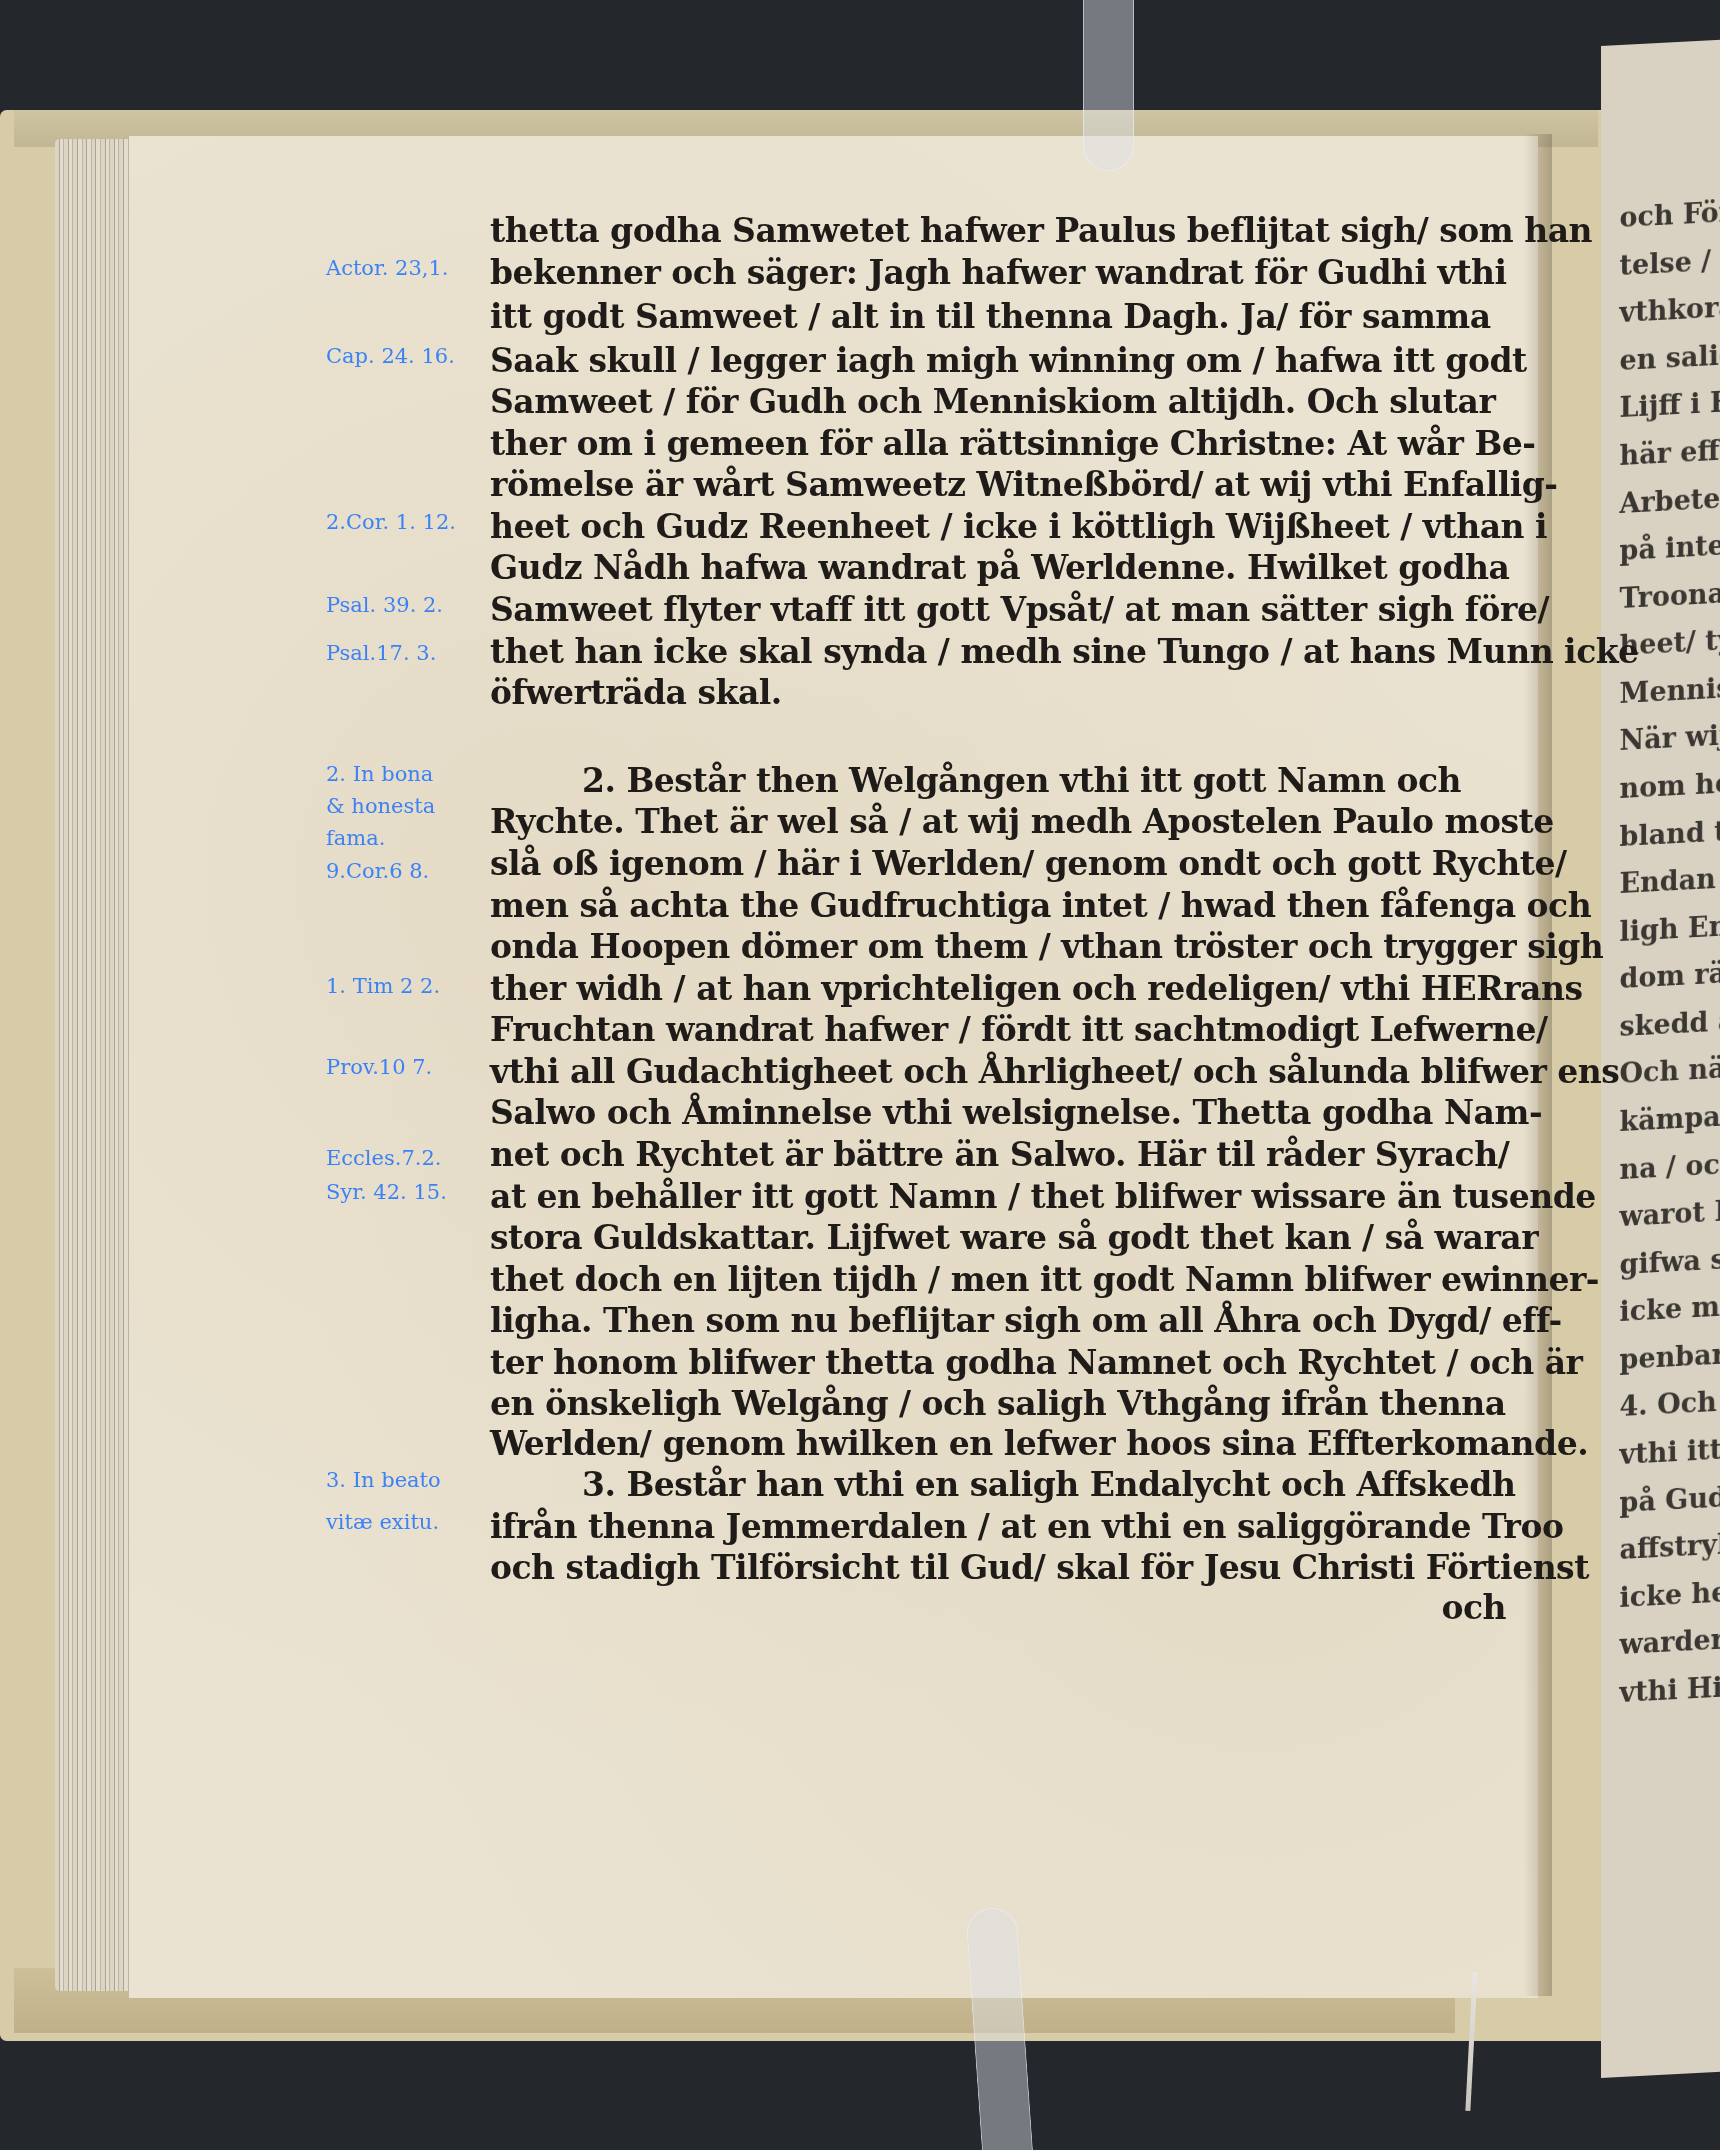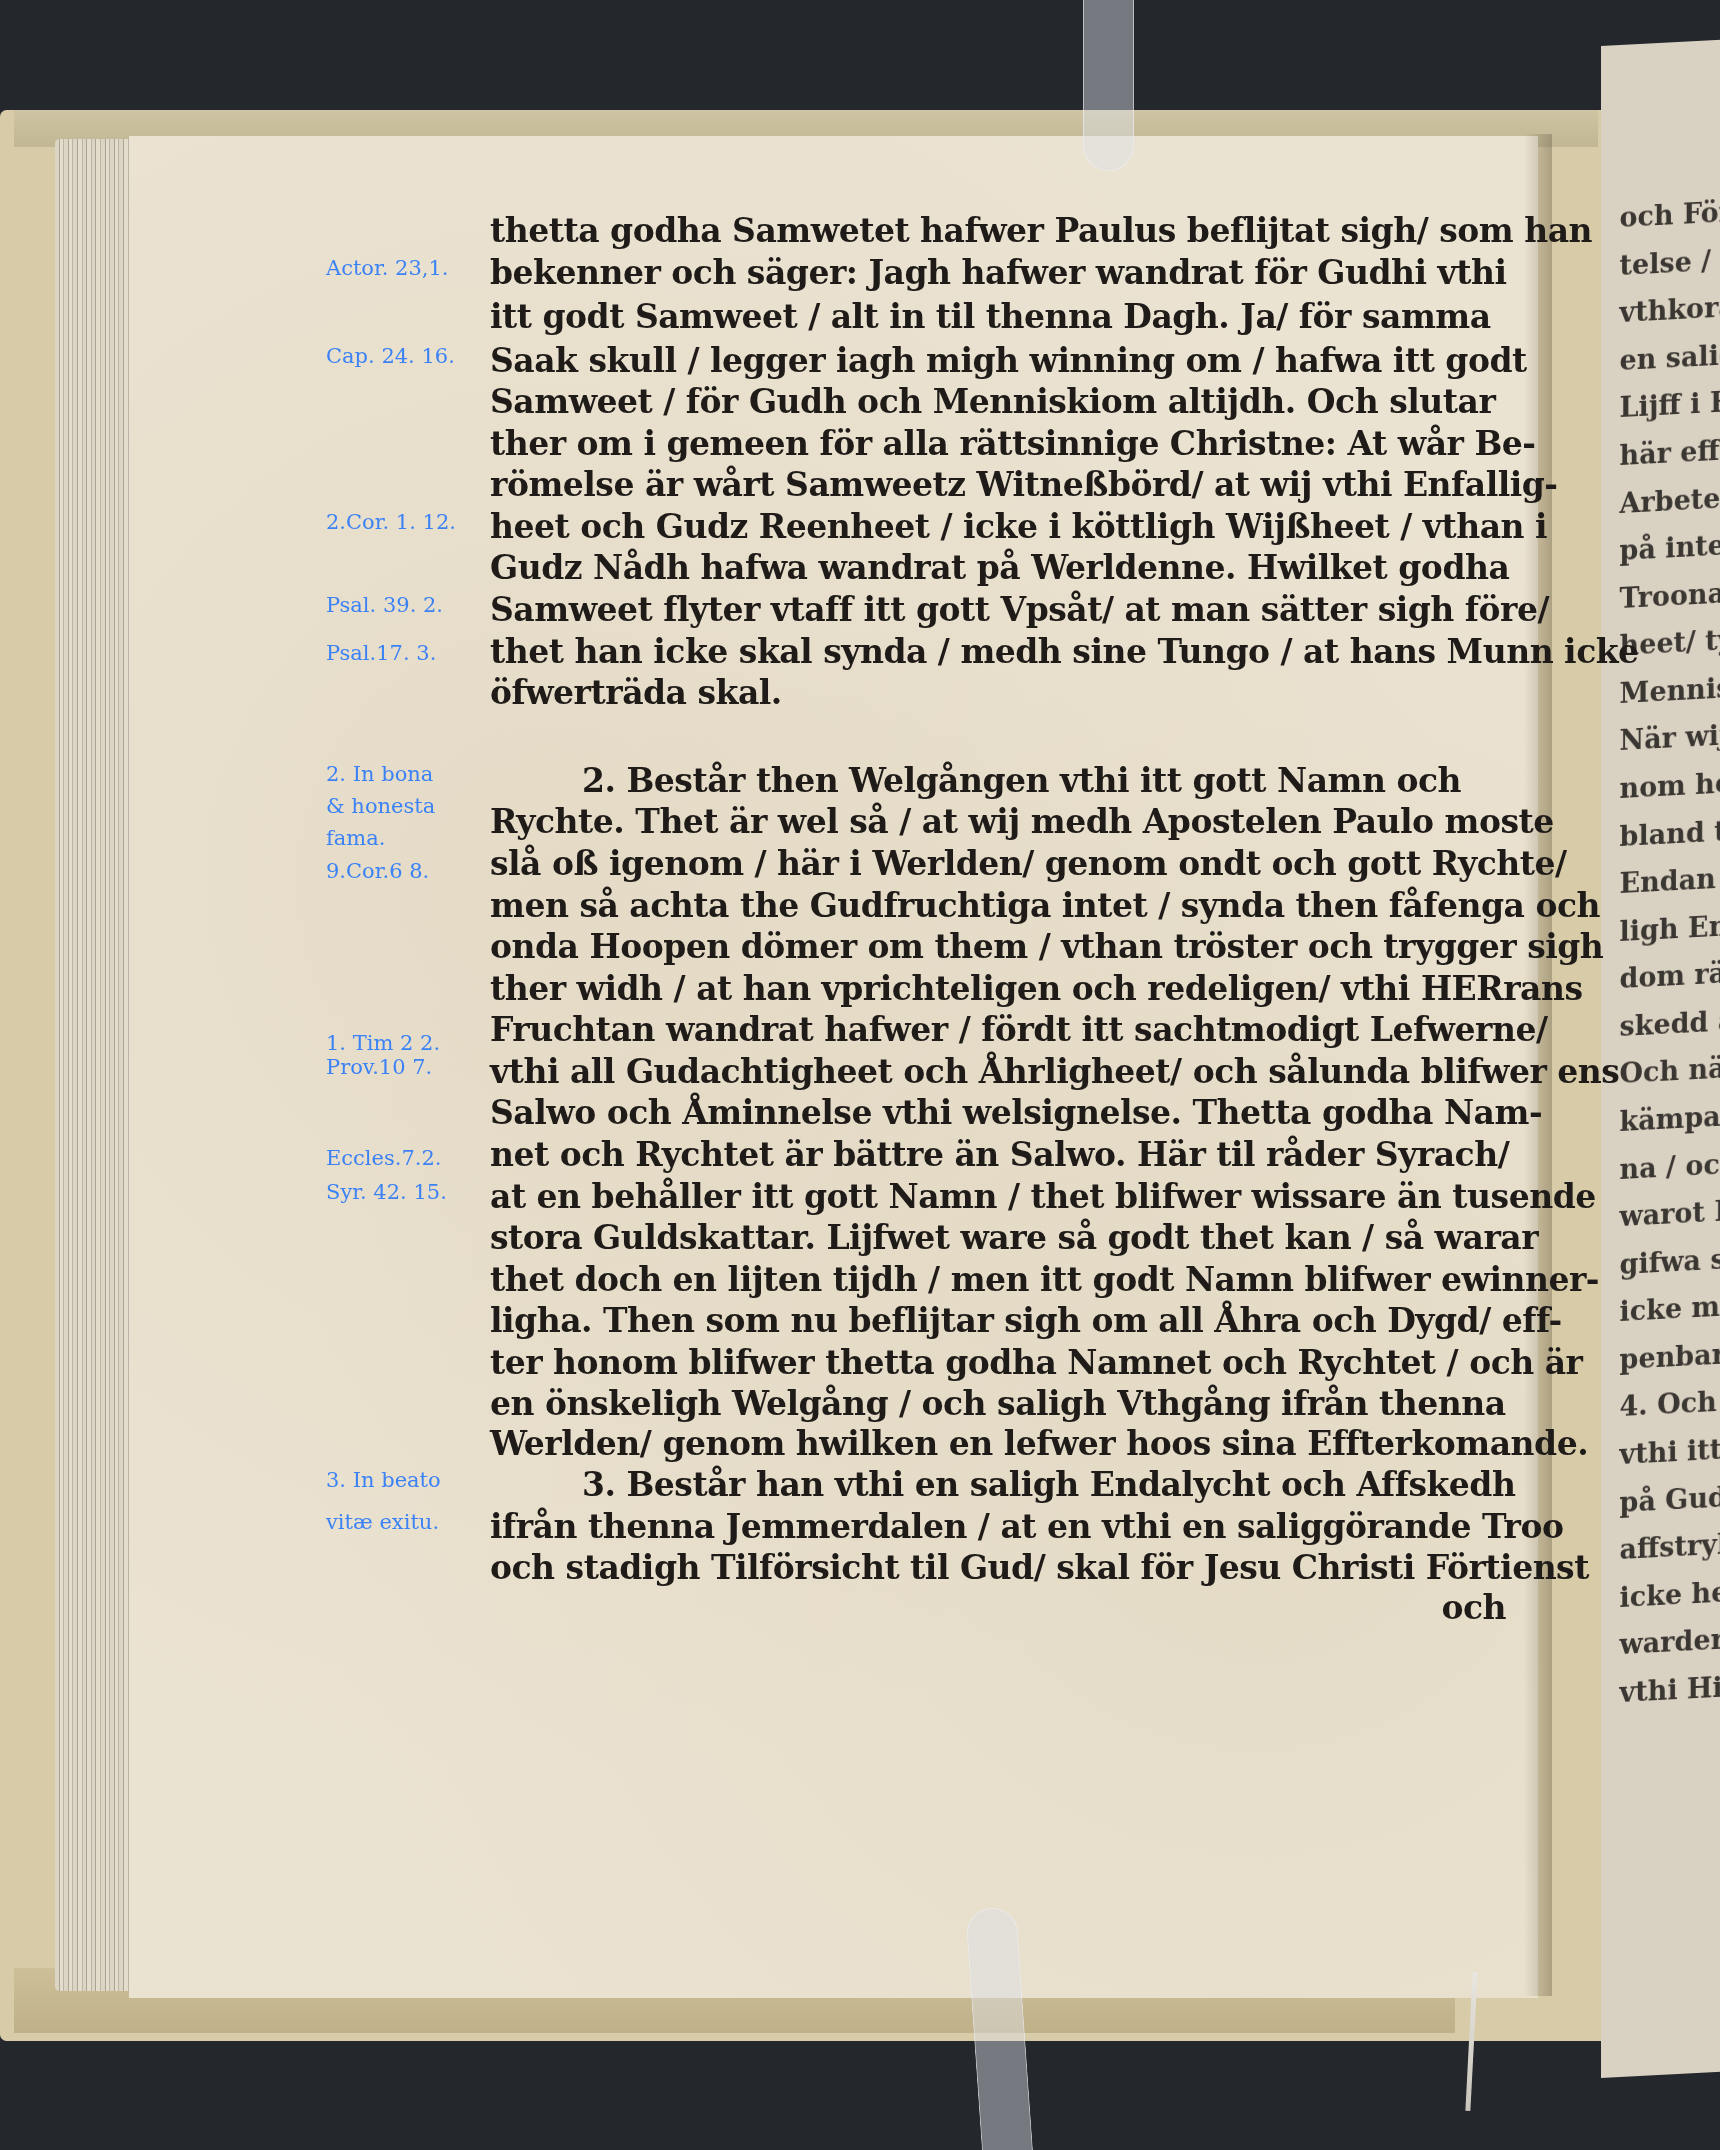--- a/index.html
+++ b/index.html
@@ -77,21 +77,21 @@
     <div class="line" style="top: 423px;">ther om i gemeen för alla rättsinnige Christne: At wår Be-</div>
     <div class="line" style="top: 464px;">römelse är wårt Samweetz Witneßbörd/ at wij vthi Enfallig-</div>
     <div class="line" style="top: 506px;">heet och Gudz Reenheet / icke i köttligh Wijßheet / vthan i</div>
     <div class="line" style="top: 547px;">Gudz Nådh hafwa wandrat på Werldenne. Hwilket godha</div>
     <div class="line" style="top: 589px;">Samweet flyter vtaff itt gott Vpsåt/ at man sätter sigh före/</div>
     <div class="line" style="top: 631px;">thet han icke skal synda / medh sine Tungo / at hans Munn icke</div>
     <div class="line" style="top: 672px;">öfwerträda skal.</div>
     <div class="line indent" style="top: 760px;">2. Består then Welgången vthi itt gott Namn och</div>
     <div class="line" style="top: 801px;">Rychte. Thet är wel så / at wij medh Apostelen Paulo moste</div>
     <div class="line" style="top: 843px;">slå oß igenom / här i Werlden/ genom ondt och gott Rychte/</div>
-    <div class="line" style="top: 885px;">men så achta the Gudfruchtiga intet / synda then fåfenga och</div>
+    <div class="line" style="top: 885px;">men så achta the Gudfruchtiga intet / hwad then fåfenga och</div>
     <div class="line" style="top: 926px;">onda Hoopen dömer om them / vthan tröster och trygger sigh</div>
     <div class="line" style="top: 968px;">ther widh / at han vprichteligen och redeligen/ vthi HERrans</div>
     <div class="line" style="top: 1009px;">Fruchtan wandrat hafwer / fördt itt sachtmodigt Lefwerne/</div>
     <div class="line" style="top: 1051px;">vthi all Gudachtigheet och Åhrligheet/ och sålunda blifwer ens</div>
     <div class="line" style="top: 1092px;">Salwo och Åminnelse vthi welsignelse. Thetta godha Nam-</div>
     <div class="line" style="top: 1134px;">net och Rychtet är bättre än Salwo. Här til råder Syrach/</div>
     <div class="line" style="top: 1176px;">at en behåller itt gott Namn / thet blifwer wissare än tusende</div>
     <div class="line" style="top: 1217px;">stora Guldskattar. Lijfwet ware så godt thet kan / så warar</div>
     <div class="line" style="top: 1259px;">thet doch en lijten tijdh / men itt godt Namn blifwer ewinner-</div>
     <div class="line" style="top: 1300px;">ligha. Then som nu beflijtar sigh om all Åhra och Dygd/ eff-</div>
@@ -106,21 +106,21 @@
 <div id="margins">
     <div class="margin-note" style="top: 252px;">Actor. 23,1.</div>
     <div class="margin-note" style="top: 340px;">Cap. 24. 16.</div>
     <div class="margin-note" style="top: 506px;">2.Cor. 1. 12.</div>
     <div class="margin-note" style="top: 589px;">Psal. 39. 2.</div>
     <div class="margin-note" style="top: 637px;">Psal.17. 3.</div>
     <div class="margin-note" style="top: 758px;">2. In bona</div>
     <div class="margin-note" style="top: 790px;">&amp; honesta</div>
     <div class="margin-note" style="top: 822px;">fama.</div>
     <div class="margin-note" style="top: 855px;">9.Cor.6 8.</div>
-    <div class="margin-note" style="top: 1027px;">1. Tim 2 2.</div>
+    <div class="margin-note" style="top: 970px;">1. Tim 2 2.</div>
     <div class="margin-note" style="top: 1051px;">Prov.10 7.</div>
     <div class="margin-note" style="top: 1106px; margin-top: 36px;">Eccles.7.2.</div>
     <div class="margin-note" style="top: 1176px;">Syr. 42. 15.</div>
     <div class="margin-note" style="top: 1464px;">3. In beato</div>
     <div class="margin-note" style="top: 1506px;">vitæ exitu.</div>
   </div>
 
 <div class="clip clip-top"></div>
 <div class="clip clip-bottom"></div>
 <div class="thread"></div>

